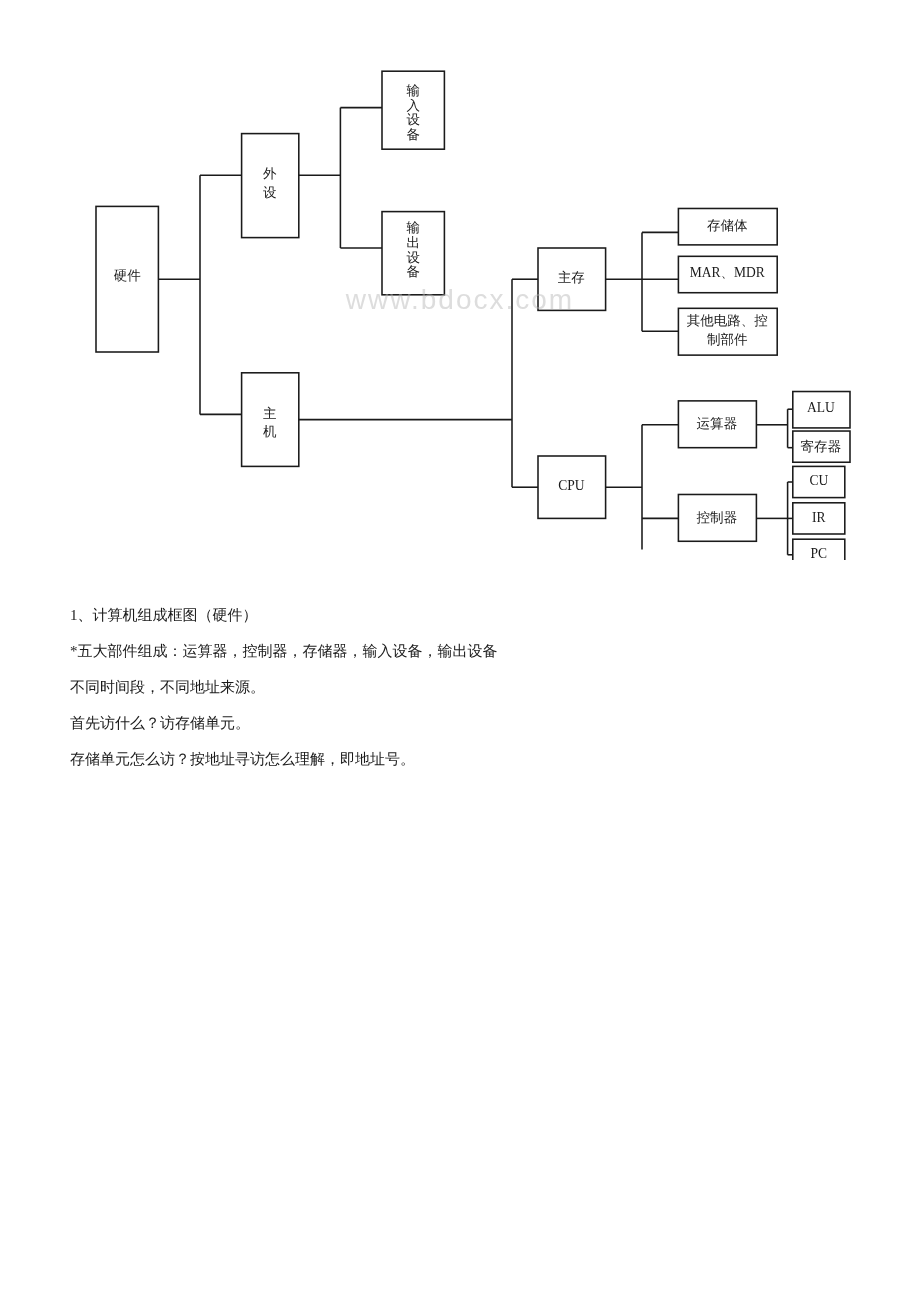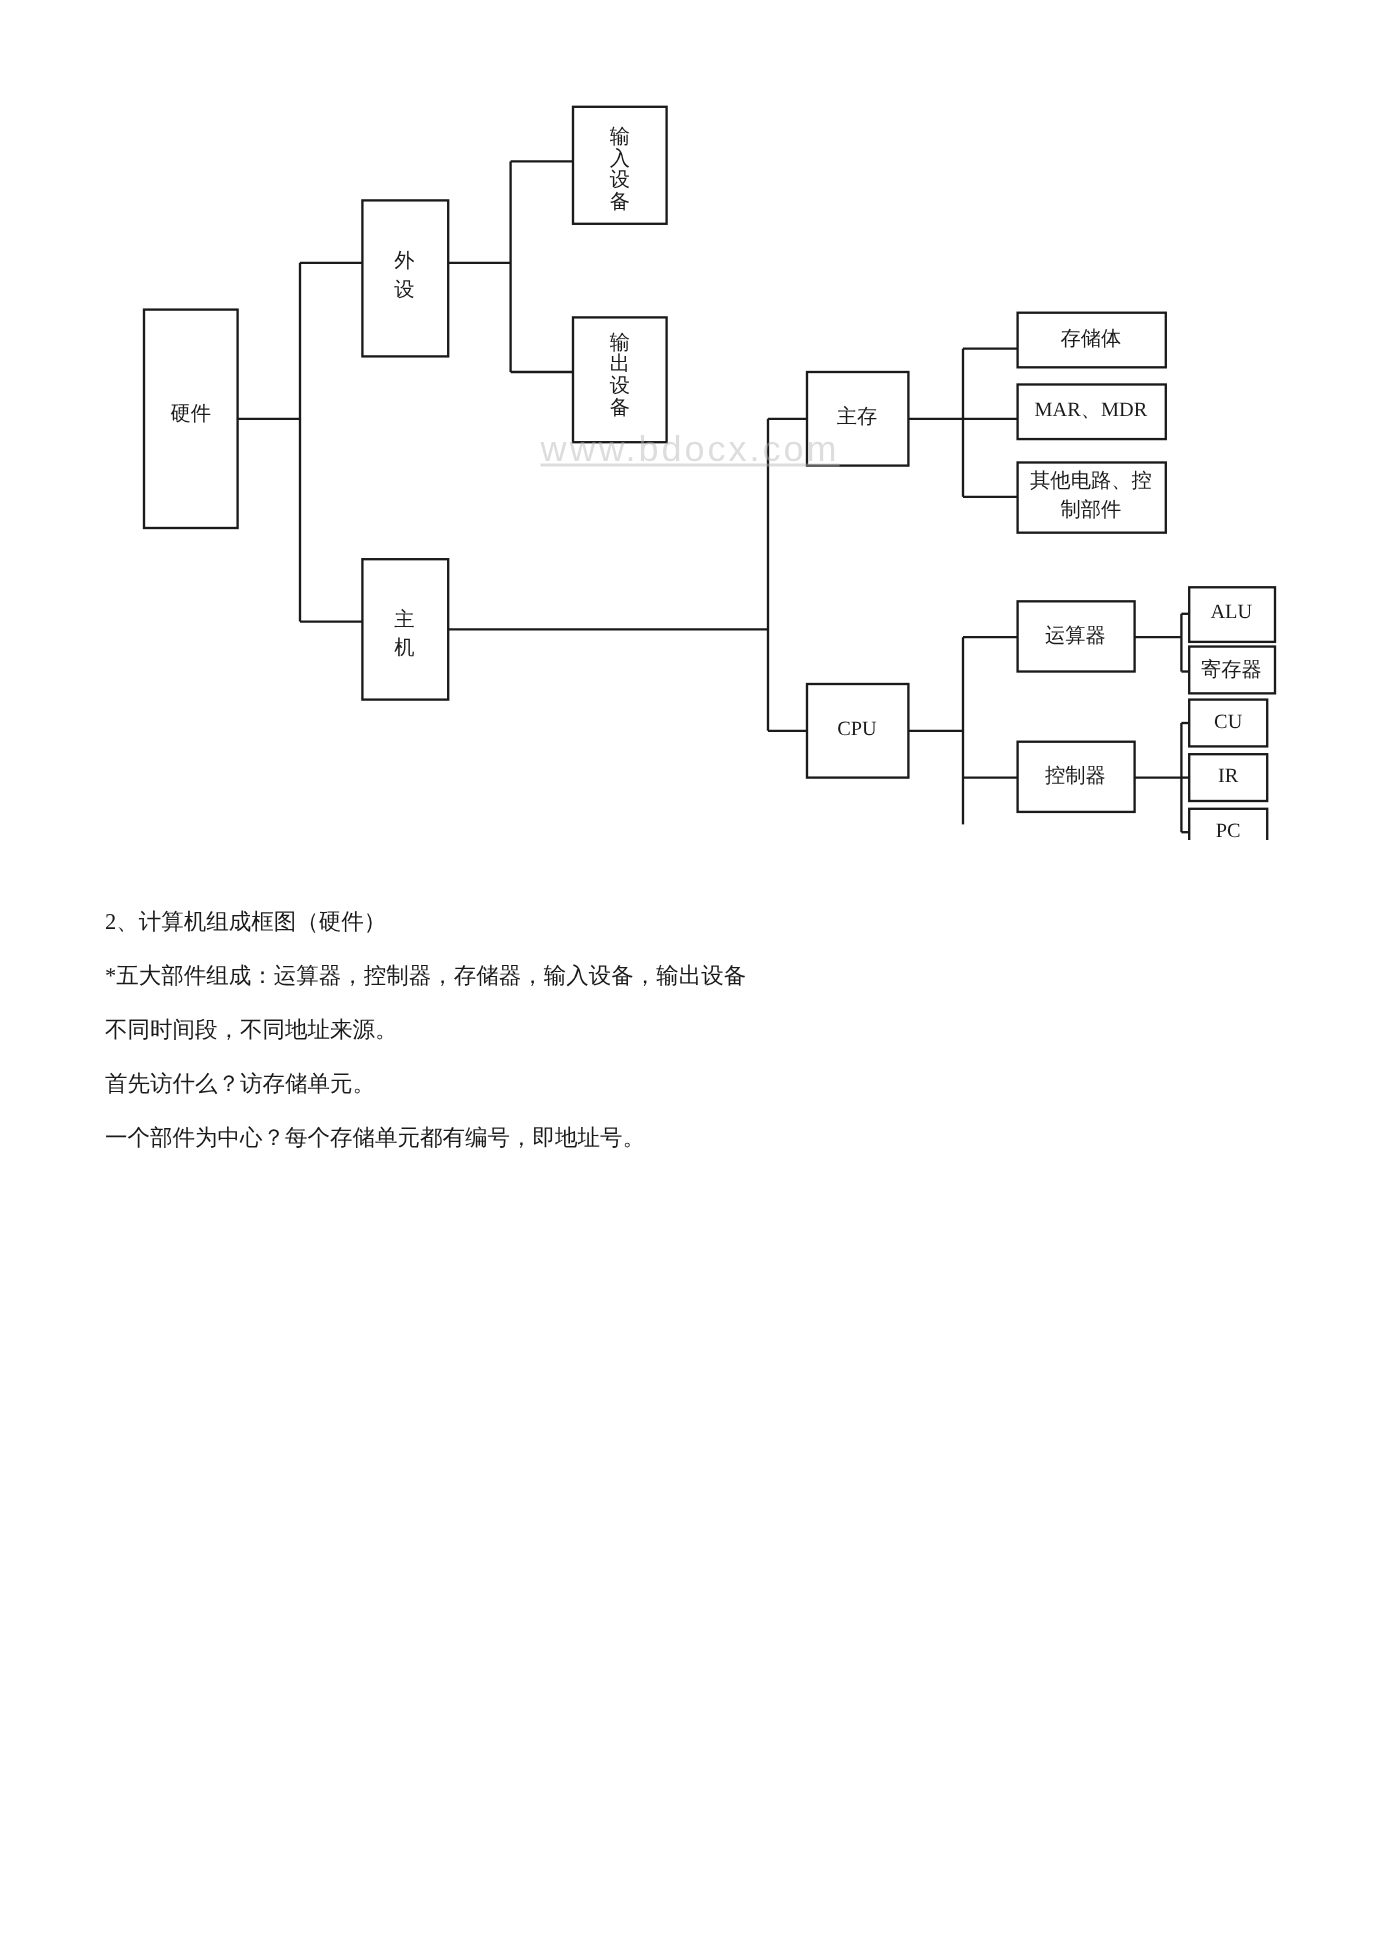--- a/index.html
+++ b/index.html
@@ -33,28 +33,27 @@
     .text-content p {
       margin-bottom: 6px;
       font-size: 15px;
     }
 
     .watermark {
       position: absolute;
       top: 50%;
       left: 50%;
       transform: translate(-50%, -50%);
-      font-size: 24px;
+      font-size: 28px;
       color: rgba(180, 180, 180, 0.45);
       font-family: Arial, sans-serif;
       white-space: nowrap;
       pointer-events: none;
       user-select: none;
       letter-spacing: 2px;
-      text-decoration: underline;
     }
   </style>
 </head>
 <body>
 
 <div class="diagram-area">
   <div class="watermark">www.bdocx.com</div>
   <svg class="diagram" viewBox="0 0 760 500" xmlns="http://www.w3.org/2000/svg">
     <defs>
       <style>
@@ -172,18 +171,18 @@
     <rect class="box" x="700" y="445" width="50" height="30"></rect>
     <text class="label" x="725" y="460" text-anchor="middle" dominant-baseline="middle">IR</text>
 
     <rect class="box" x="700" y="480" width="50" height="30"></rect>
     <text class="label" x="725" y="495" text-anchor="middle" dominant-baseline="middle">PC</text>
 
   </svg>
 </div>
 
 <div class="text-content">
-  <p>2、计算机组成框图（硬件）</p>
+  <p>1、计算机组成框图（硬件）</p>
   <p>*五大部件组成：运算器，控制器，存储器，输入设备，输出设备</p>
   <p>不同时间段，不同地址来源。</p>
   <p>首先访什么？访存储单元。</p>
-  <p>一个部件为中心？每个存储单元都有编号，即地址号。</p>
+  <p>存储单元怎么访？按地址寻访怎么理解，即地址号。</p>
 </div>
 
 </body></html>

